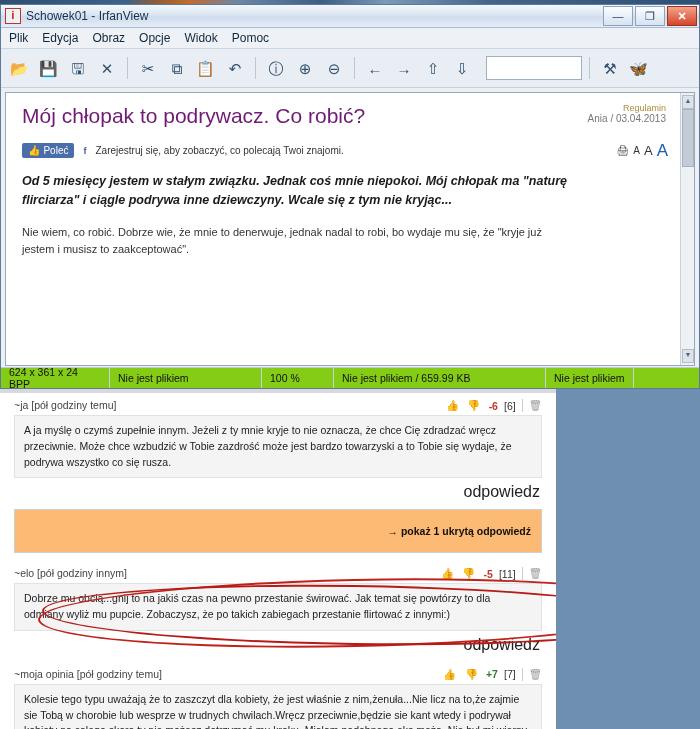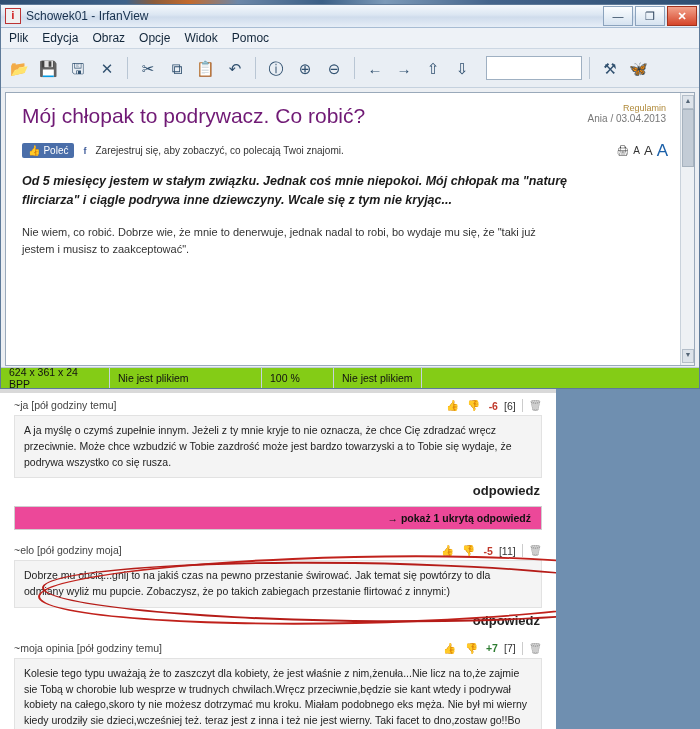--- a/index.html
+++ b/index.html
@@ -118,24 +118,24 @@
   .votes{position:absolute;right:14px;top:6px;display:flex;align-items:center;gap:6px;font-size:10.5px;color:#333;}
   .votes .thumbs{color:#888;letter-spacing:2px;}
   .score{font-weight:bold;}
   .score.neg{color:#c0392b;}
   .score.pos{color:#2e7d32;}
   .votes .trash{color:#999;border-left:1px solid #ccc;padding-left:6px;}
   .cmt-body{
     margin-top:4px;background:#f4f4f4;border:1px solid #e2e2e2;padding:7px 9px;
     font-size:10.5px;color:#222;line-height:1.5;
   }
-  .reply{text-align:right;font-weight:bold;font-size:13px;color:#222;margin:5px 2px 8px 0;}
+  .reply{text-align:right;font-weight:normal;font-size:16px;color:#222;margin:5px 2px 8px 0;}
   .showhidden{
-    margin:6px 14px 8px 14px;background:#ec4899;border:1px solid #cfcfcf;
-    text-align:right;padding:5px 10px;font-size:10.5px;font-weight:bold;color:#111;
+    margin:6px 14px 8px 14px;background:#fdba74;border:1px solid #cfcfcf;
+    text-align:right;padding:15px 10px;font-size:10.5px;font-weight:bold;color:#111;
   }
   .circle-wrap{position:relative;}
   .red-circle{
     position:absolute;left:24px;top:-4px;width:630px;height:64px;
     border:2.5px solid #c0211b;border-radius:50%/50%;
     transform:rotate(-1.2deg);
     pointer-events:none;
   }
   .red-circle.b{
     left:28px;top:2px;width:620px;height:56px;border-width:2px;transform:rotate(0.8deg);
@@ -210,34 +210,35 @@
         <span class="social-text">Zarejestruj się, aby zobaczyć, co polecają Twoi znajomi.</span>
         <span class="printgrp">
           <span>🖨</span>
           <span style="font-size:10px">A</span>
           <span style="font-size:13px">A</span>
           <span style="font-size:17px;color:#1a5fa8">A</span>
         </span>
       </div>
 
       <p class="lead">Od 5 miesięcy jestem w stałym związku. Jednak coś mnie niepokoi. Mój chłopak ma "naturę flirciarza" i ciągle podrywa inne dziewczyny. Wcale się z tym nie kryjąc...</p>
-      <p class="para">Nie wiem, co robić. Dobrze wie, że mnie to denerwuje, jednak nadal to robi, bo wydaje mu się, że "taki już jestem i musisz to zaakceptować".</p>
+      <p class="para">Nie wiem, co robić. Dobrze wie, że mnie to denerwuje, jednak nadal to robi, bo wydaje mu się, że "kryje już jestem i musisz to zaakceptować".</p>
     </div>
 
     <div class="sbar">
       <div class="up">▲</div>
       <div class="thumb"></div>
       <div class="dn">▼</div>
     </div>
   </div>
 
   <div class="statusbar">
     <div class="cell c1">624 x 361 x 24 BPP</div>
     <div class="cell c2">Nie jest plikiem</div>
     <div class="cell c3">100 %</div>
+    <div class="cell c4">Nie jest plikiem / 659.99 KB</div>
     <div class="cell">Nie jest plikiem</div>
   </div>
 </div>
 
 <div class="webpage">
   <div class="pagebar"></div>
 
   <div class="cmt">
     <div class="cmt-head">
       <span class="nick">~ja [pół godziny temu]</span>
@@ -250,21 +251,21 @@
       </span>
     </div>
     <div class="cmt-body">A ja myślę o czymś zupełnie innym. Jeżeli z ty mnie kryje to nie oznacza, że chce Cię zdradzać wręcz przeciwnie. Może chce wzbudzić w Tobie zazdrość może jest bardzo towarzyski a to Tobie się wydaje, że podrywa wszystko co się rusza.</div>
     <div class="reply">odpowiedz</div>
   </div>
 
   <div class="showhidden">→ pokaż 1 ukrytą odpowiedź</div>
 
   <div class="cmt circle-wrap">
     <div class="cmt-head">
-      <span class="nick">~elo [pół godziny moja]</span>
+      <span class="nick">~elo [pół godziny innym]</span>
       <span class="votes">
         <span class="thumbs">👍</span>
         <span class="thumbs">👎</span>
         <span class="score neg">-5</span>
         <span>[11]</span>
         <span class="trash">🗑</span>
       </span>
     </div>
     <div style="position:relative">
       <div class="cmt-body">Dobrze mu obcią...gnij to na jakiś czas na pewno przestanie świrować. Jak temat się powtórzy to dla odmiany wyliż mu pupcie. Zobaczysz, że po takich zabiegach przestanie flirtować z innymi:)</div>

